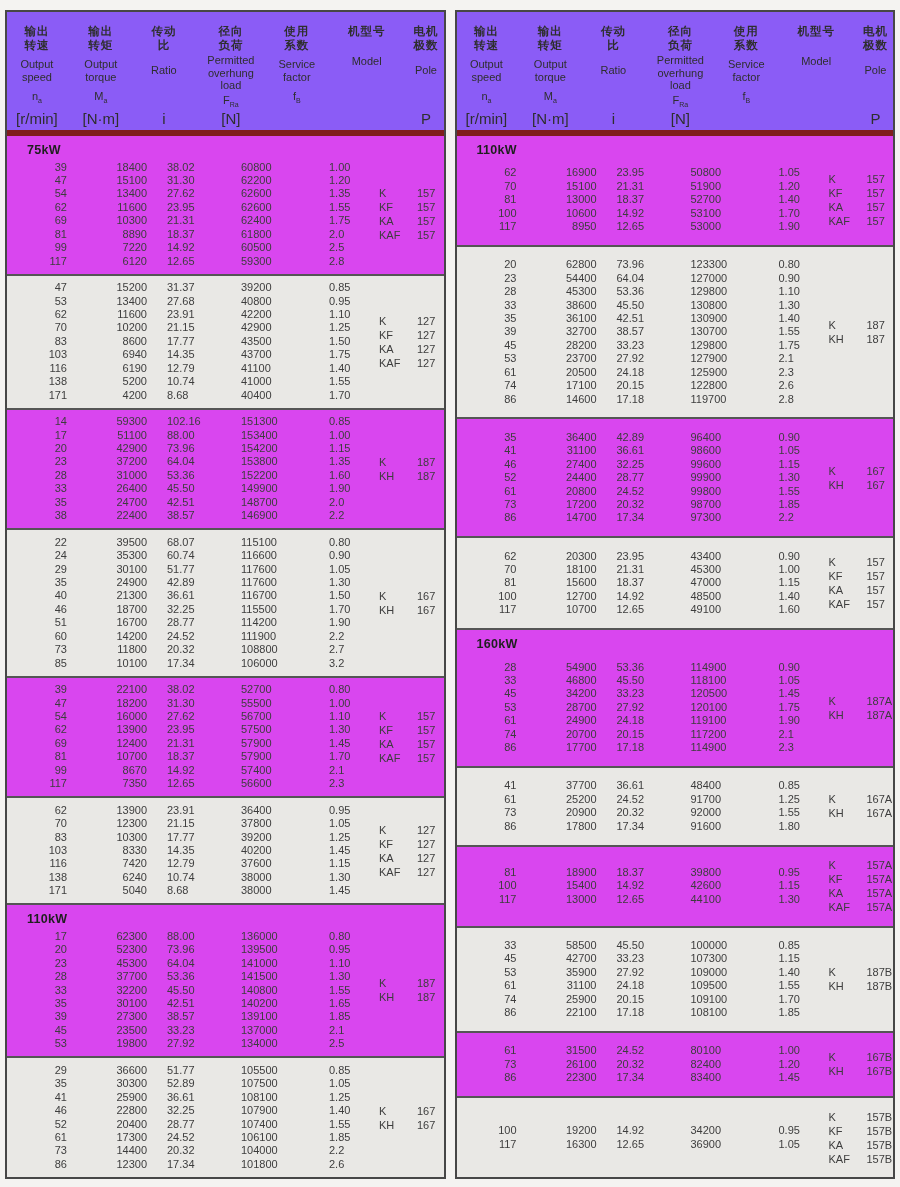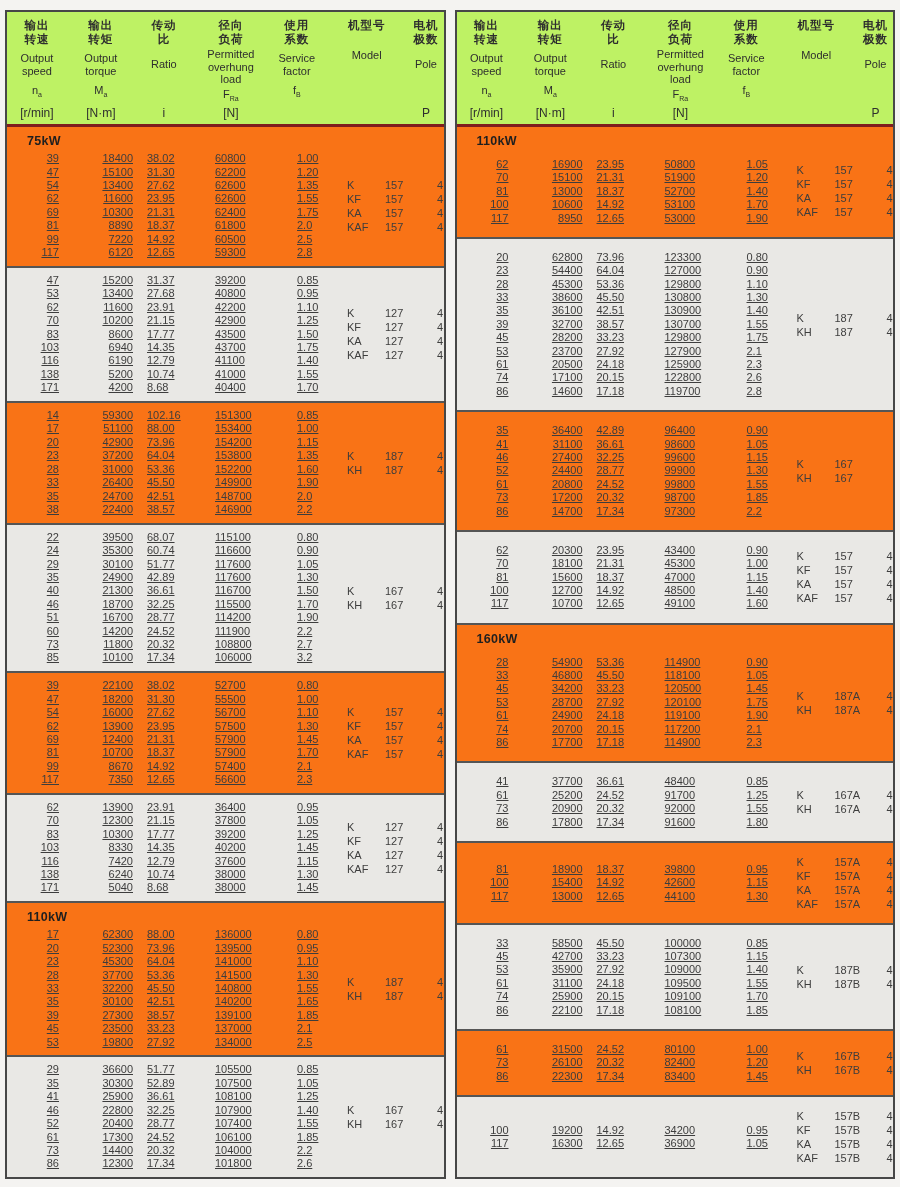--- a/index.html
+++ b/index.html
@@ -2,38 +2,38 @@
 <html><head>
 <meta charset="utf-8">
 <style>
   html,body{margin:0;padding:0;}
   body{background:#f4f3f1;font-family:"Liberation Sans","DejaVu Sans",sans-serif;}
   .page{width:900px;height:1187px;box-sizing:border-box;padding:10px 5px 8px 5px;background:#f4f3f1;overflow:hidden;}
   .tables{display:flex;gap:9px;height:100%;}
   .spec-table{flex:1 1 0;display:flex;flex-direction:column;border:2px solid #474747;background:#fbfbf9;min-width:0;}
   
   .thead{flex:0 0 auto;display:grid;grid-template-columns:13.7% 15.6% 13.3% 17.4% 12.8% 19.2% 8%;
-         background:#bef264;border-bottom:3px solid #7f1d1d;padding:7px 0 5px 0;}
+         background:#8b5cf6;border-bottom:6px solid #7f1d1d;padding:13px 0 5px 0;}
   .hcell{height:100px;display:flex;flex-direction:column;justify-content:space-between;align-items:center;
          text-align:center;color:#2e2e2e;}
   .hcell .zh{font-size:11.5px;line-height:13.5px;white-space:pre-line;font-weight:bold;letter-spacing:1px;}
   .hcell .en{font-size:11px;line-height:12.5px;white-space:pre-line;}
   .hcell .sym{font-size:11px;line-height:12px;min-height:12px;}
   .hcell .sym sub{font-size:7px;}
-  .hcell .unit{font-size:12px;line-height:12px;min-height:12px;}
+  .hcell .unit{font-size:15px;line-height:12px;min-height:12px;}
   
   .tbody{flex:1 1 auto;display:flex;flex-direction:column;min-height:0;}
   .block{flex:1 1 auto;display:flex;flex-direction:column;padding:4px 0 4px 0;}
   .block + .block{border-top:2px solid #555;}
   .block.gray{background:#e9e8e5;}
-  .block.white{background:#f97316;}
+  .block.white{background:#d946ef;}
   .power{font-weight:bold;font-size:12.5px;color:#1f1f1f;padding:3px 0 2px 20px;letter-spacing:.3px;}
   .block-content{flex:1 1 auto;display:flex;align-items:center;}
-  .data-grid{display:grid;grid-template-columns:40px 66px 60px 74px 48px;column-gap:8px;padding-left:12px;
-             font-size:11px;line-height:13.4px;color:#3d3d3d;text-decoration:underline;}
+  .data-grid{display:grid;grid-template-columns:40px 66px 60px 74px 48px;column-gap:14px;padding-left:20px;
+             font-size:11px;line-height:13.4px;color:#3d3d3d;}
   .data-grid .c0{text-align:right;}
   .data-grid .c1{text-align:right;}
   .data-grid .c2,.data-grid .c3,.data-grid .c4{text-align:left;padding-left:6px;}
   .models{display:grid;grid-template-columns:38px 42px 16px;margin-left:8px;font-size:11px;line-height:14px;color:#3d3d3d;}
   .models span{text-align:left;}
   .models .m2{text-align:right;}
 </style>
 </head>
 <body>
 

